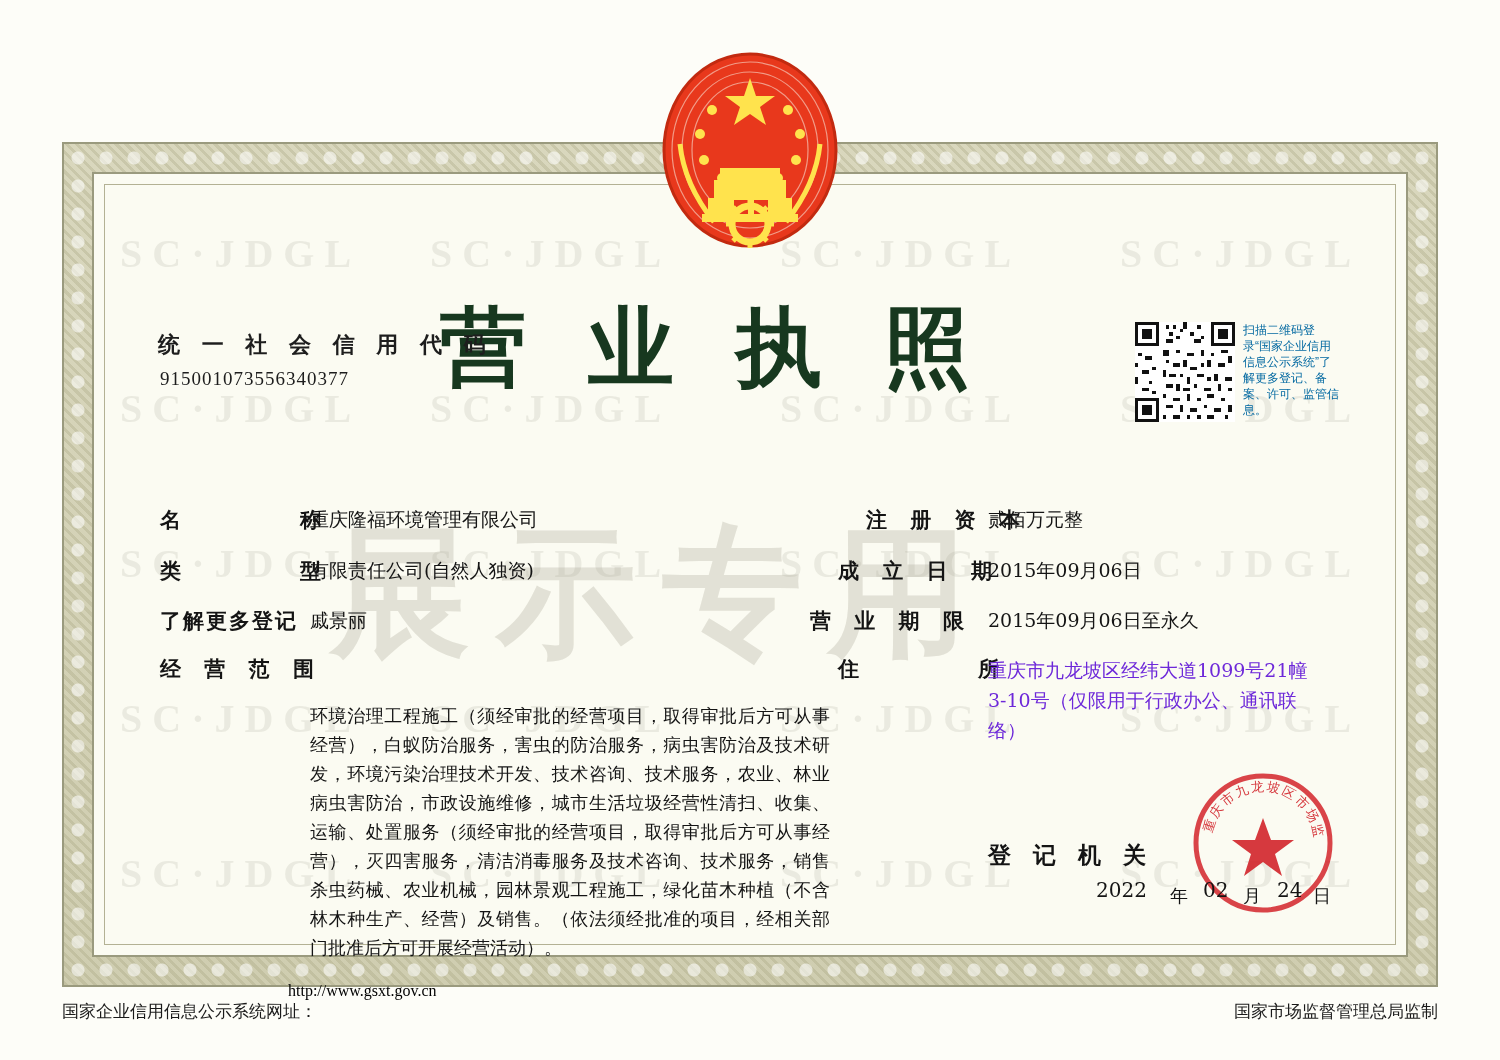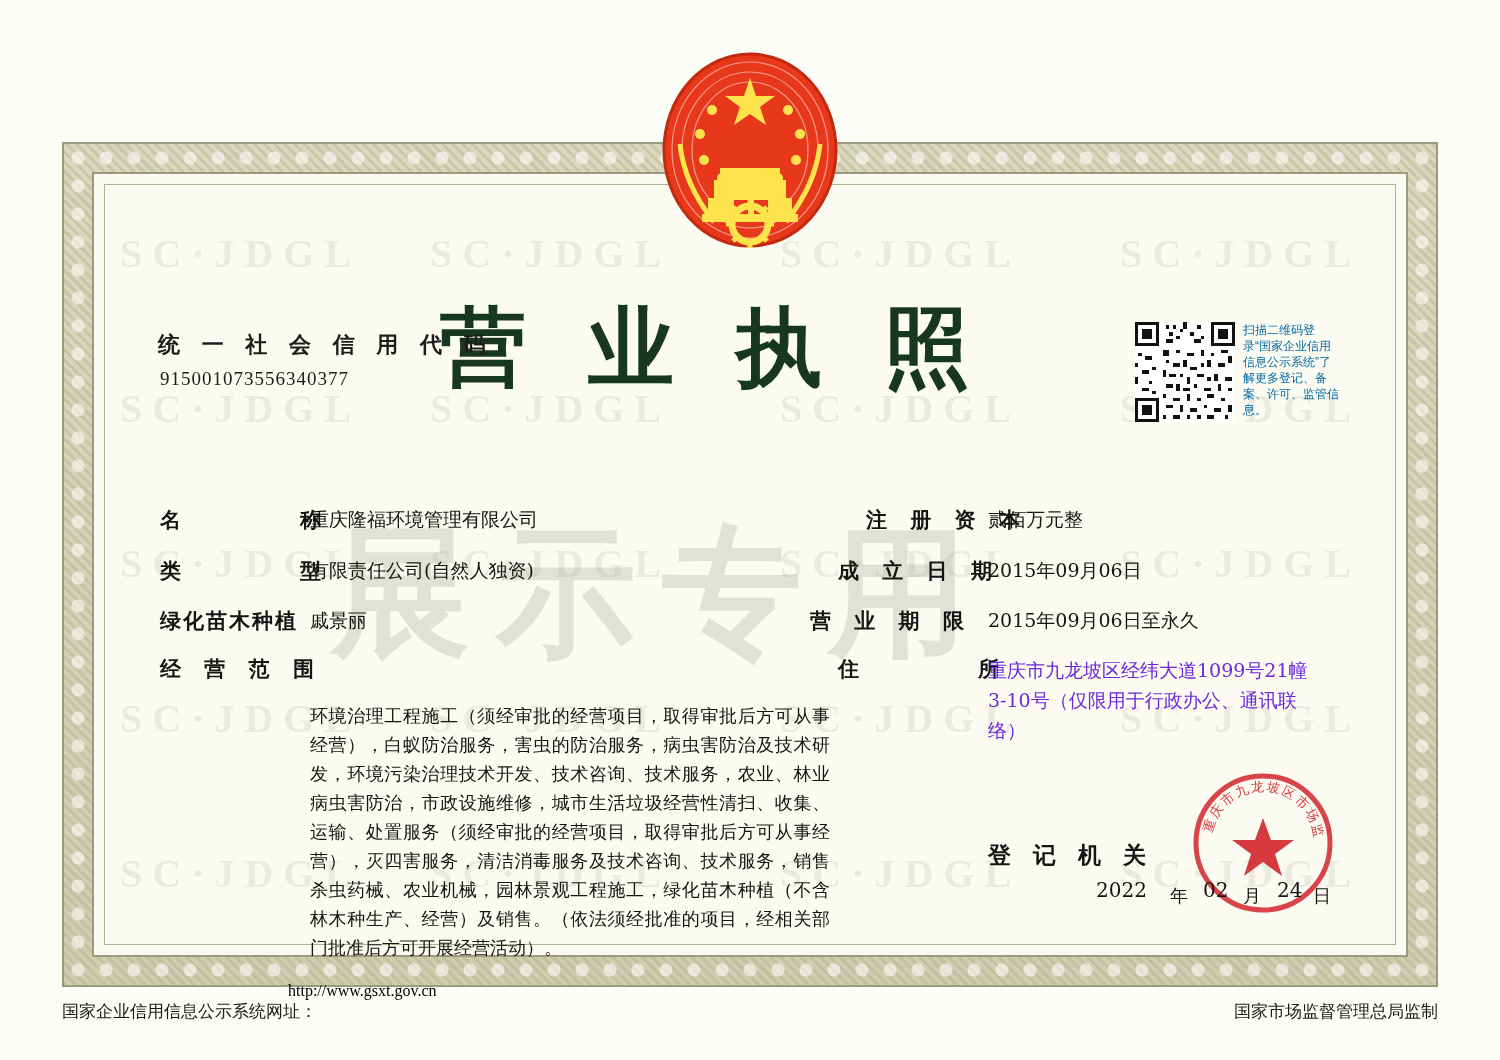--- a/index.html
+++ b/index.html
@@ -331,21 +331,21 @@
     </svg>
   </div>
   <div class="qr-note">扫描二维码登录“国家企业信用信息公示系统”了解更多登记、备案、许可、监管信息。</div>
 
   <div class="field-label lbl-sp4" style="left:160px;top:506px;">名　　　称</div>
   <div class="field-value" style="left:310px;top:507px;">重庆隆福环境管理有限公司</div>
 
   <div class="field-label lbl-sp4" style="left:160px;top:557px;">类　　　型</div>
   <div class="field-value" style="left:310px;top:558px;">有限责任公司(自然人独资)</div>
 
-  <div class="field-label lbl-sp0" style="left:160px;top:607px;">绿化苗木种植</div>
+  <div class="field-label lbl-sp0" style="left:160px;top:607px;">了解更多登记</div>
   <div class="field-value" style="left:310px;top:608px;">戚景丽</div>
 
   <div class="field-label lbl-sp3" style="left:160px;top:655px;">经 营 范 围</div>
   <div class="scope-value">环境治理工程施工（须经审批的经营项目，取得审批后方可从事经营），白蚁防治服务，害虫的防治服务，病虫害防治及技术研发，环境污染治理技术开发、技术咨询、技术服务，农业、林业病虫害防治，市政设施维修，城市生活垃圾经营性清扫、收集、运输、处置服务（须经审批的经营项目，取得审批后方可从事经营），灭四害服务，清洁消毒服务及技术咨询、技术服务，销售杀虫药械、农业机械，园林景观工程施工，绿化苗木种植（不含林木种生产、经营）及销售。（依法须经批准的项目，经相关部门批准后方可开展经营活动）。</div>
 
   <div class="field-label lbl-sp3" style="left:838px;top:506px;margin-left:28px;">注 册 资 本</div>
   <div class="field-value" style="left:988px;top:507px;">贰佰万元整</div>
 
   <div class="field-label lbl-sp3" style="left:838px;top:557px;">成 立 日 期</div>
   <div class="field-value" style="left:988px;top:558px;">2015年09月06日</div>

